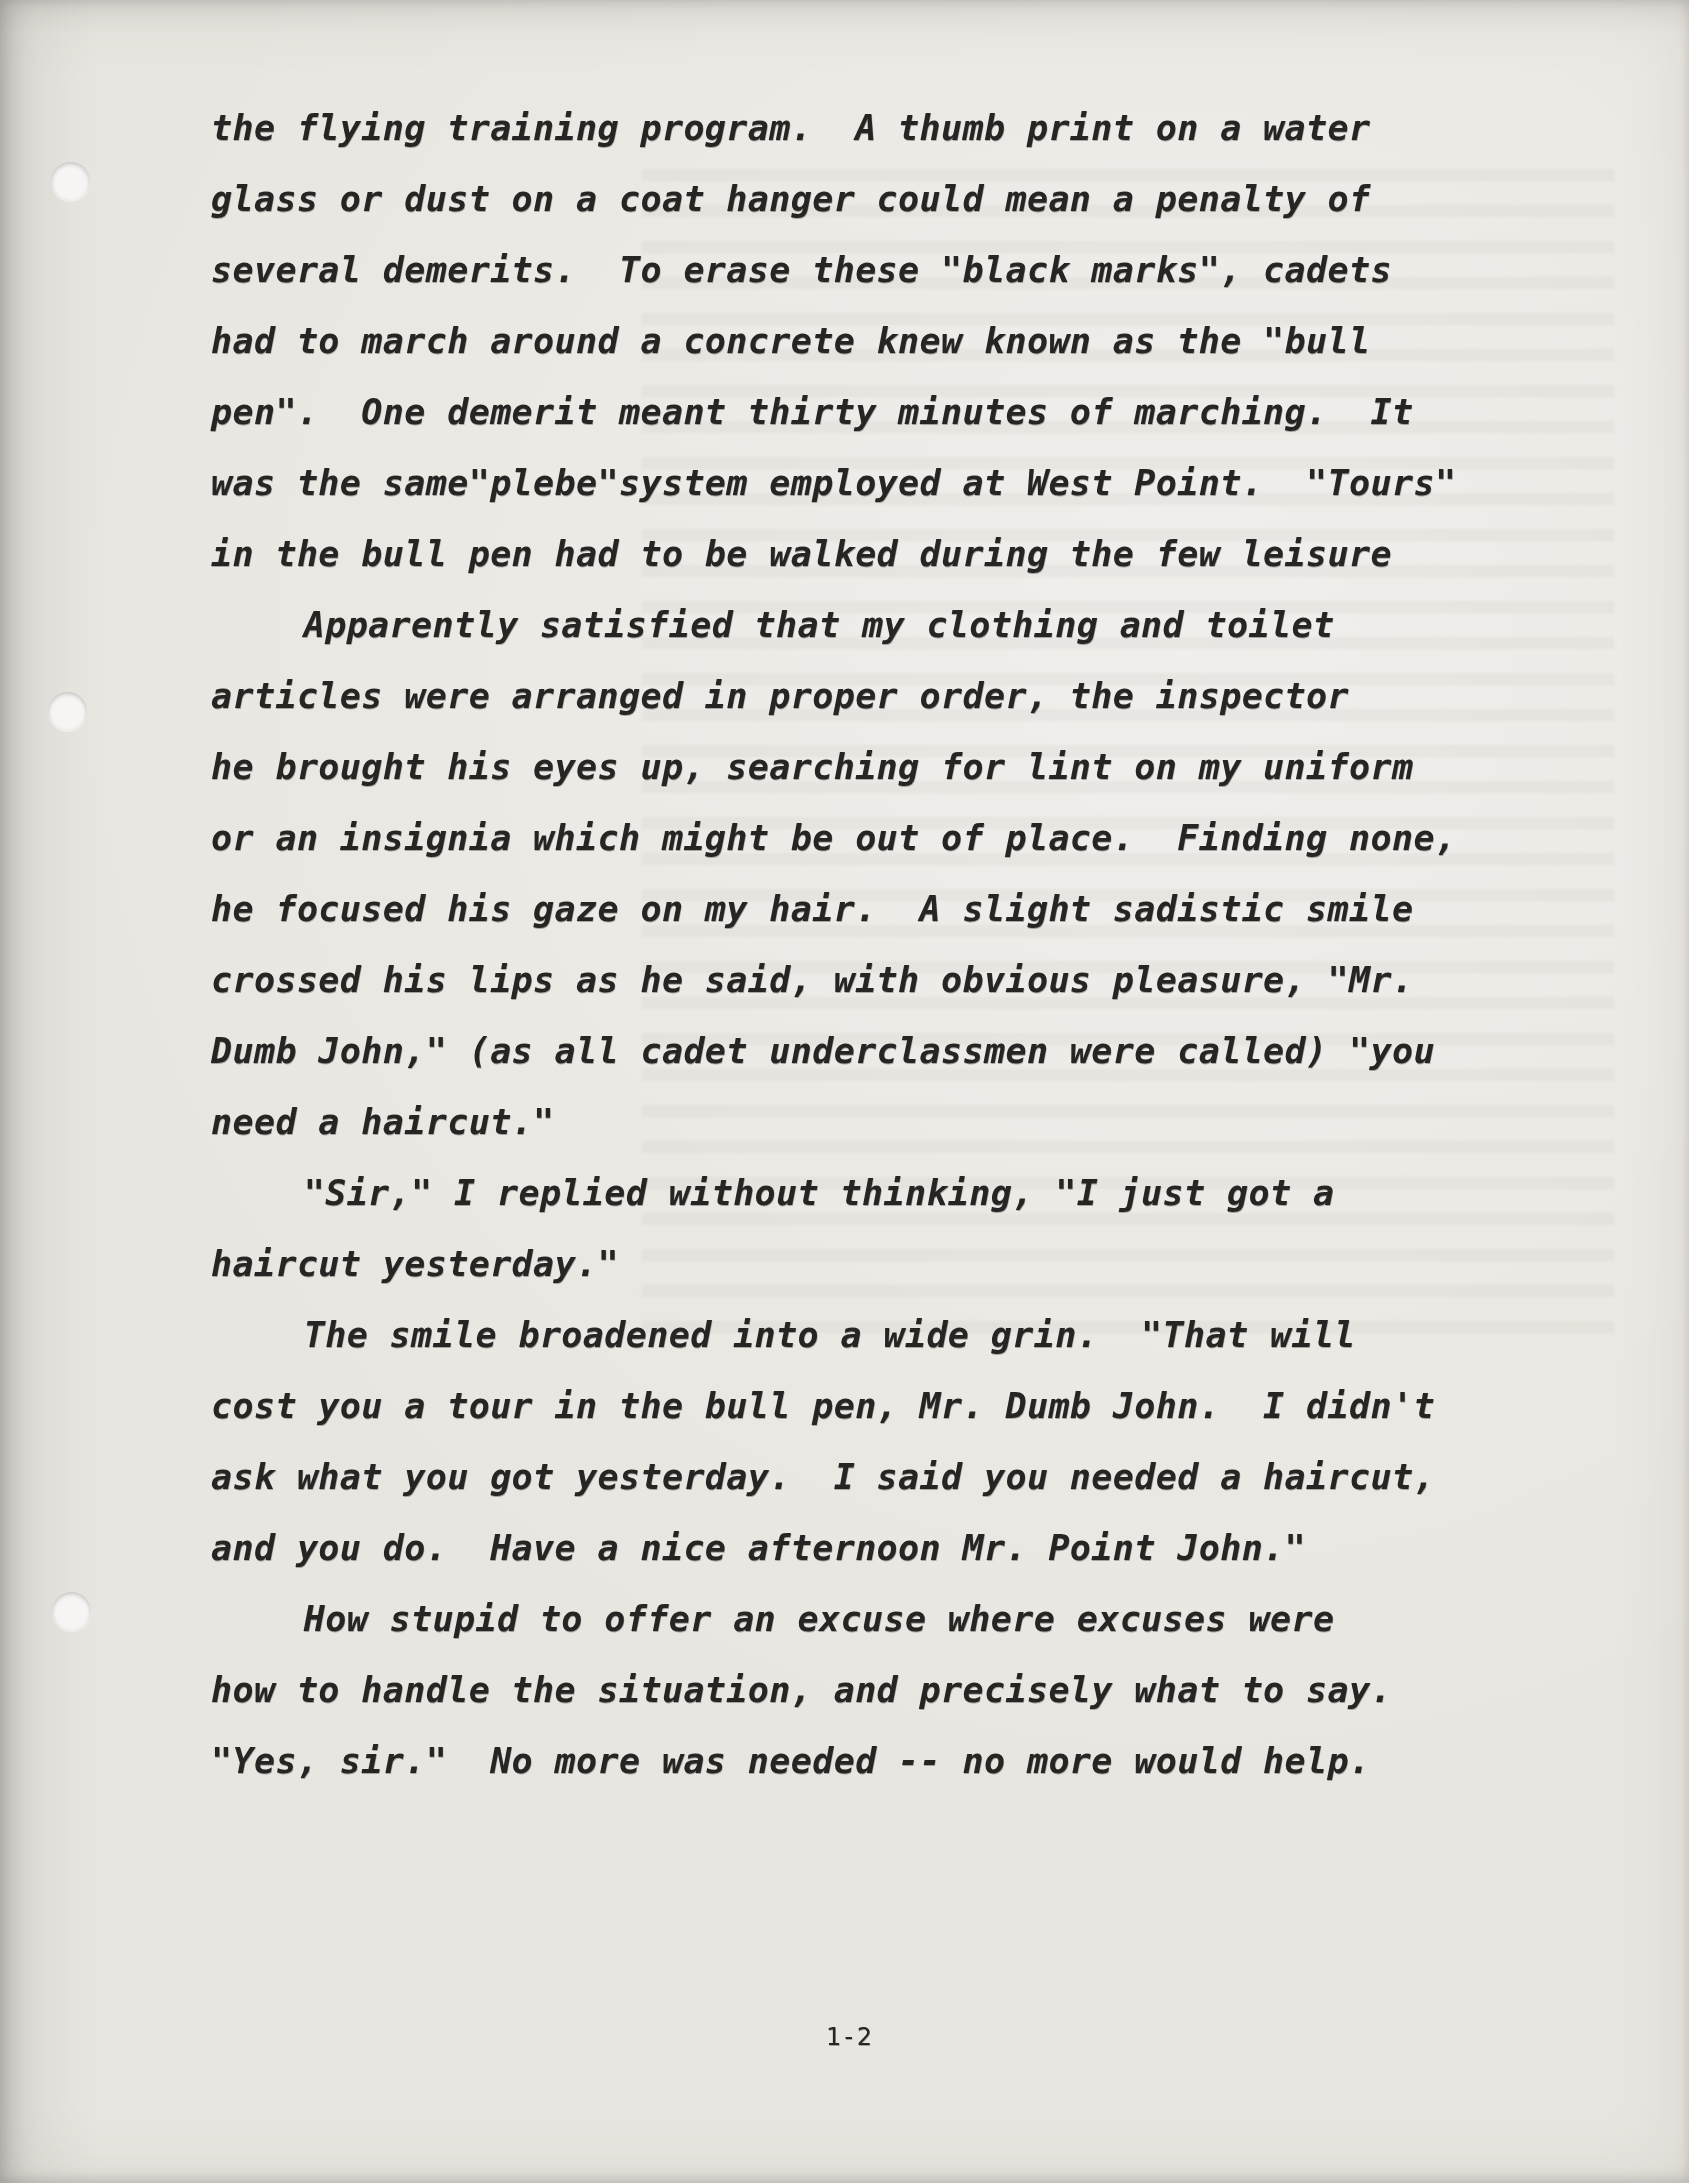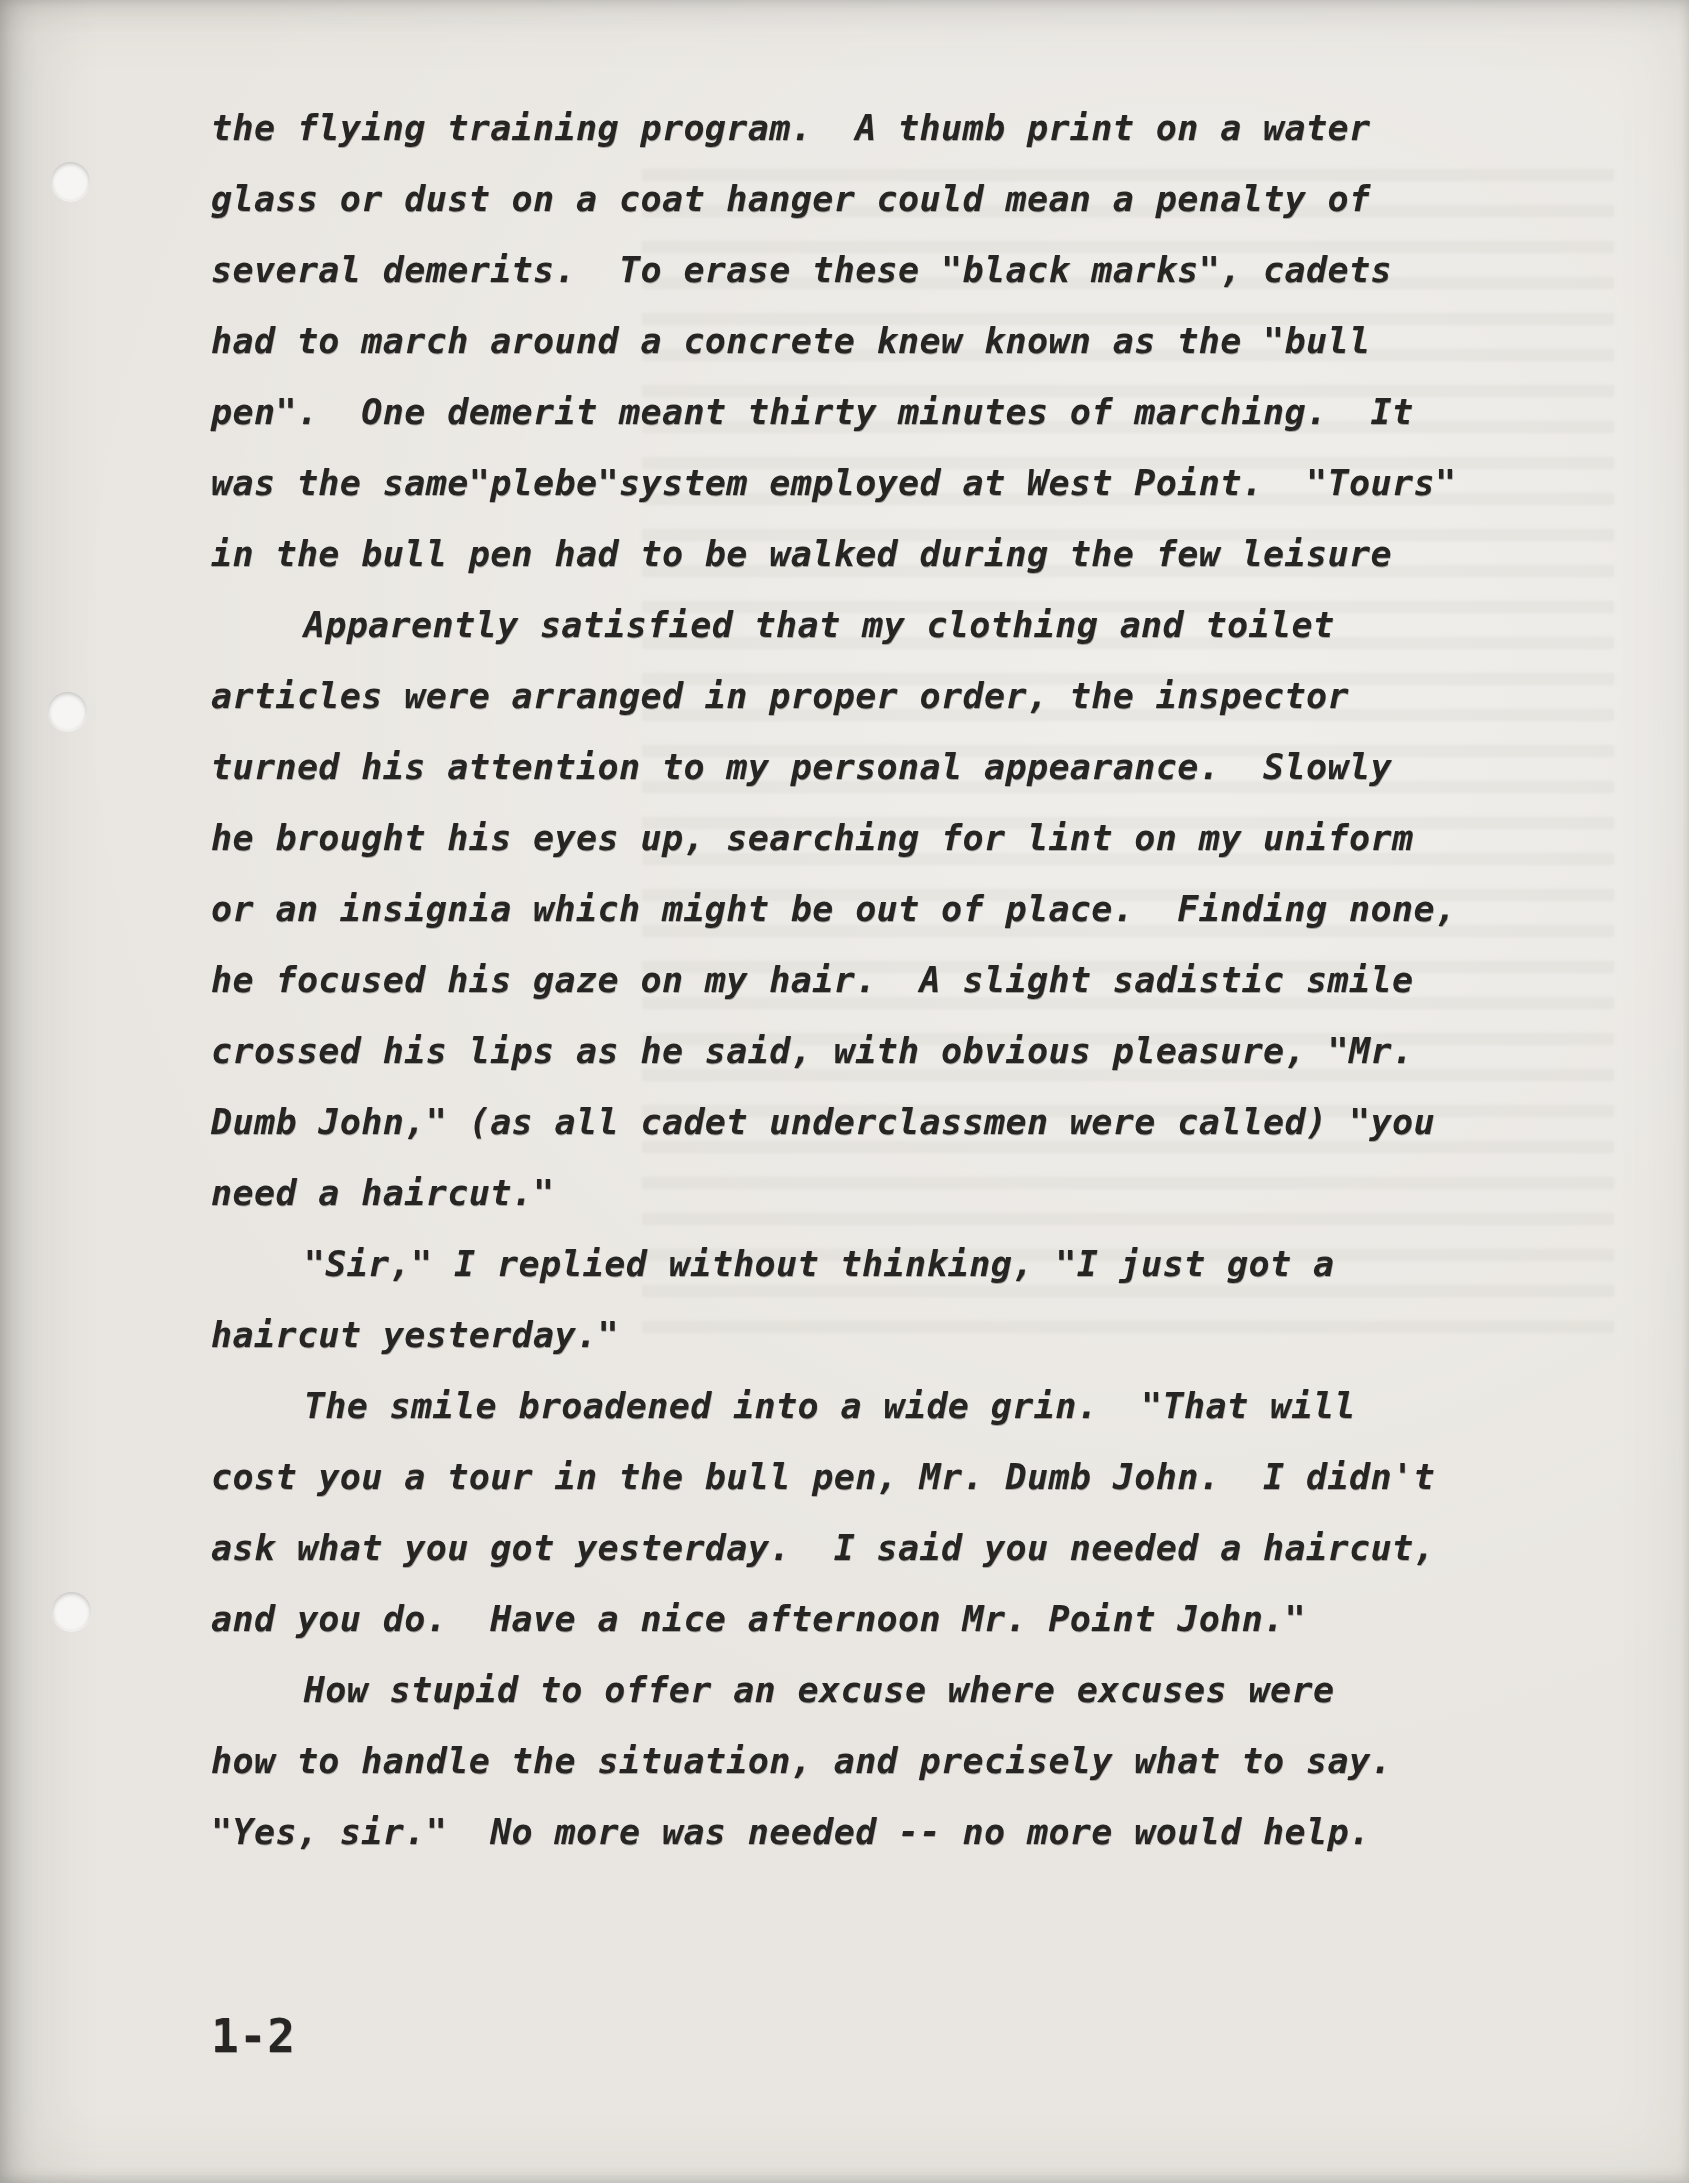--- a/index.html
+++ b/index.html
@@ -78,23 +78,24 @@
     text-shadow: 0.5px 0.5px 0.3px rgba(40,38,36,0.35);
   }
   .paragraph.indented .line:first-child {
     padding-left: 4.4ch;
   }
   .page-number {
     position: absolute;
     top: 2001px;
     left: 211px;
     width: 1276px;
+    text-align: center;
     color: #262524;
-    font-size: 46px;
-    font-weight: 700;
+    font-size: 25px;
+    font-weight: 400;
     letter-spacing: 0.4px;
     line-height: 71px;
     text-shadow: 0.5px 0.5px 0.3px rgba(40,38,36,0.35);
   }
 </style>
 </head>
 <body>
 
 <div class="paper">
   <div class="bleedthrough"></div>
@@ -107,21 +108,20 @@
         <div class="line">glass or dust on a coat hanger could mean a penalty of</div>
         <div class="line">several demerits.  To erase these "black marks", cadets</div>
         <div class="line">had to march around a concrete knew known as the "bull</div>
         <div class="line">pen".  One demerit meant thirty minutes of marching.  It</div>
         <div class="line">was the same"plebe"system employed at West Point.  "Tours"</div>
         <div class="line">in the bull pen had to be walked during the few leisure</div>
       </div>
       <div class="paragraph indented">
         <div class="line">Apparently satisfied that my clothing and toilet</div>
         <div class="line">articles were arranged in proper order, the inspector</div>
-        <div class="line">turned his attention to my personal appearance.  Slowly</div>
         <div class="line">he brought his eyes up, searching for lint on my uniform</div>
         <div class="line">or an insignia which might be out of place.  Finding none,</div>
         <div class="line">he focused his gaze on my hair.  A slight sadistic smile</div>
         <div class="line">crossed his lips as he said, with obvious pleasure, "Mr.</div>
         <div class="line">Dumb John," (as all cadet underclassmen were called) "you</div>
         <div class="line">need a haircut."</div>
       </div>
       <div class="paragraph indented">
         <div class="line">"Sir," I replied without thinking, "I just got a</div>
         <div class="line">haircut yesterday."</div>

